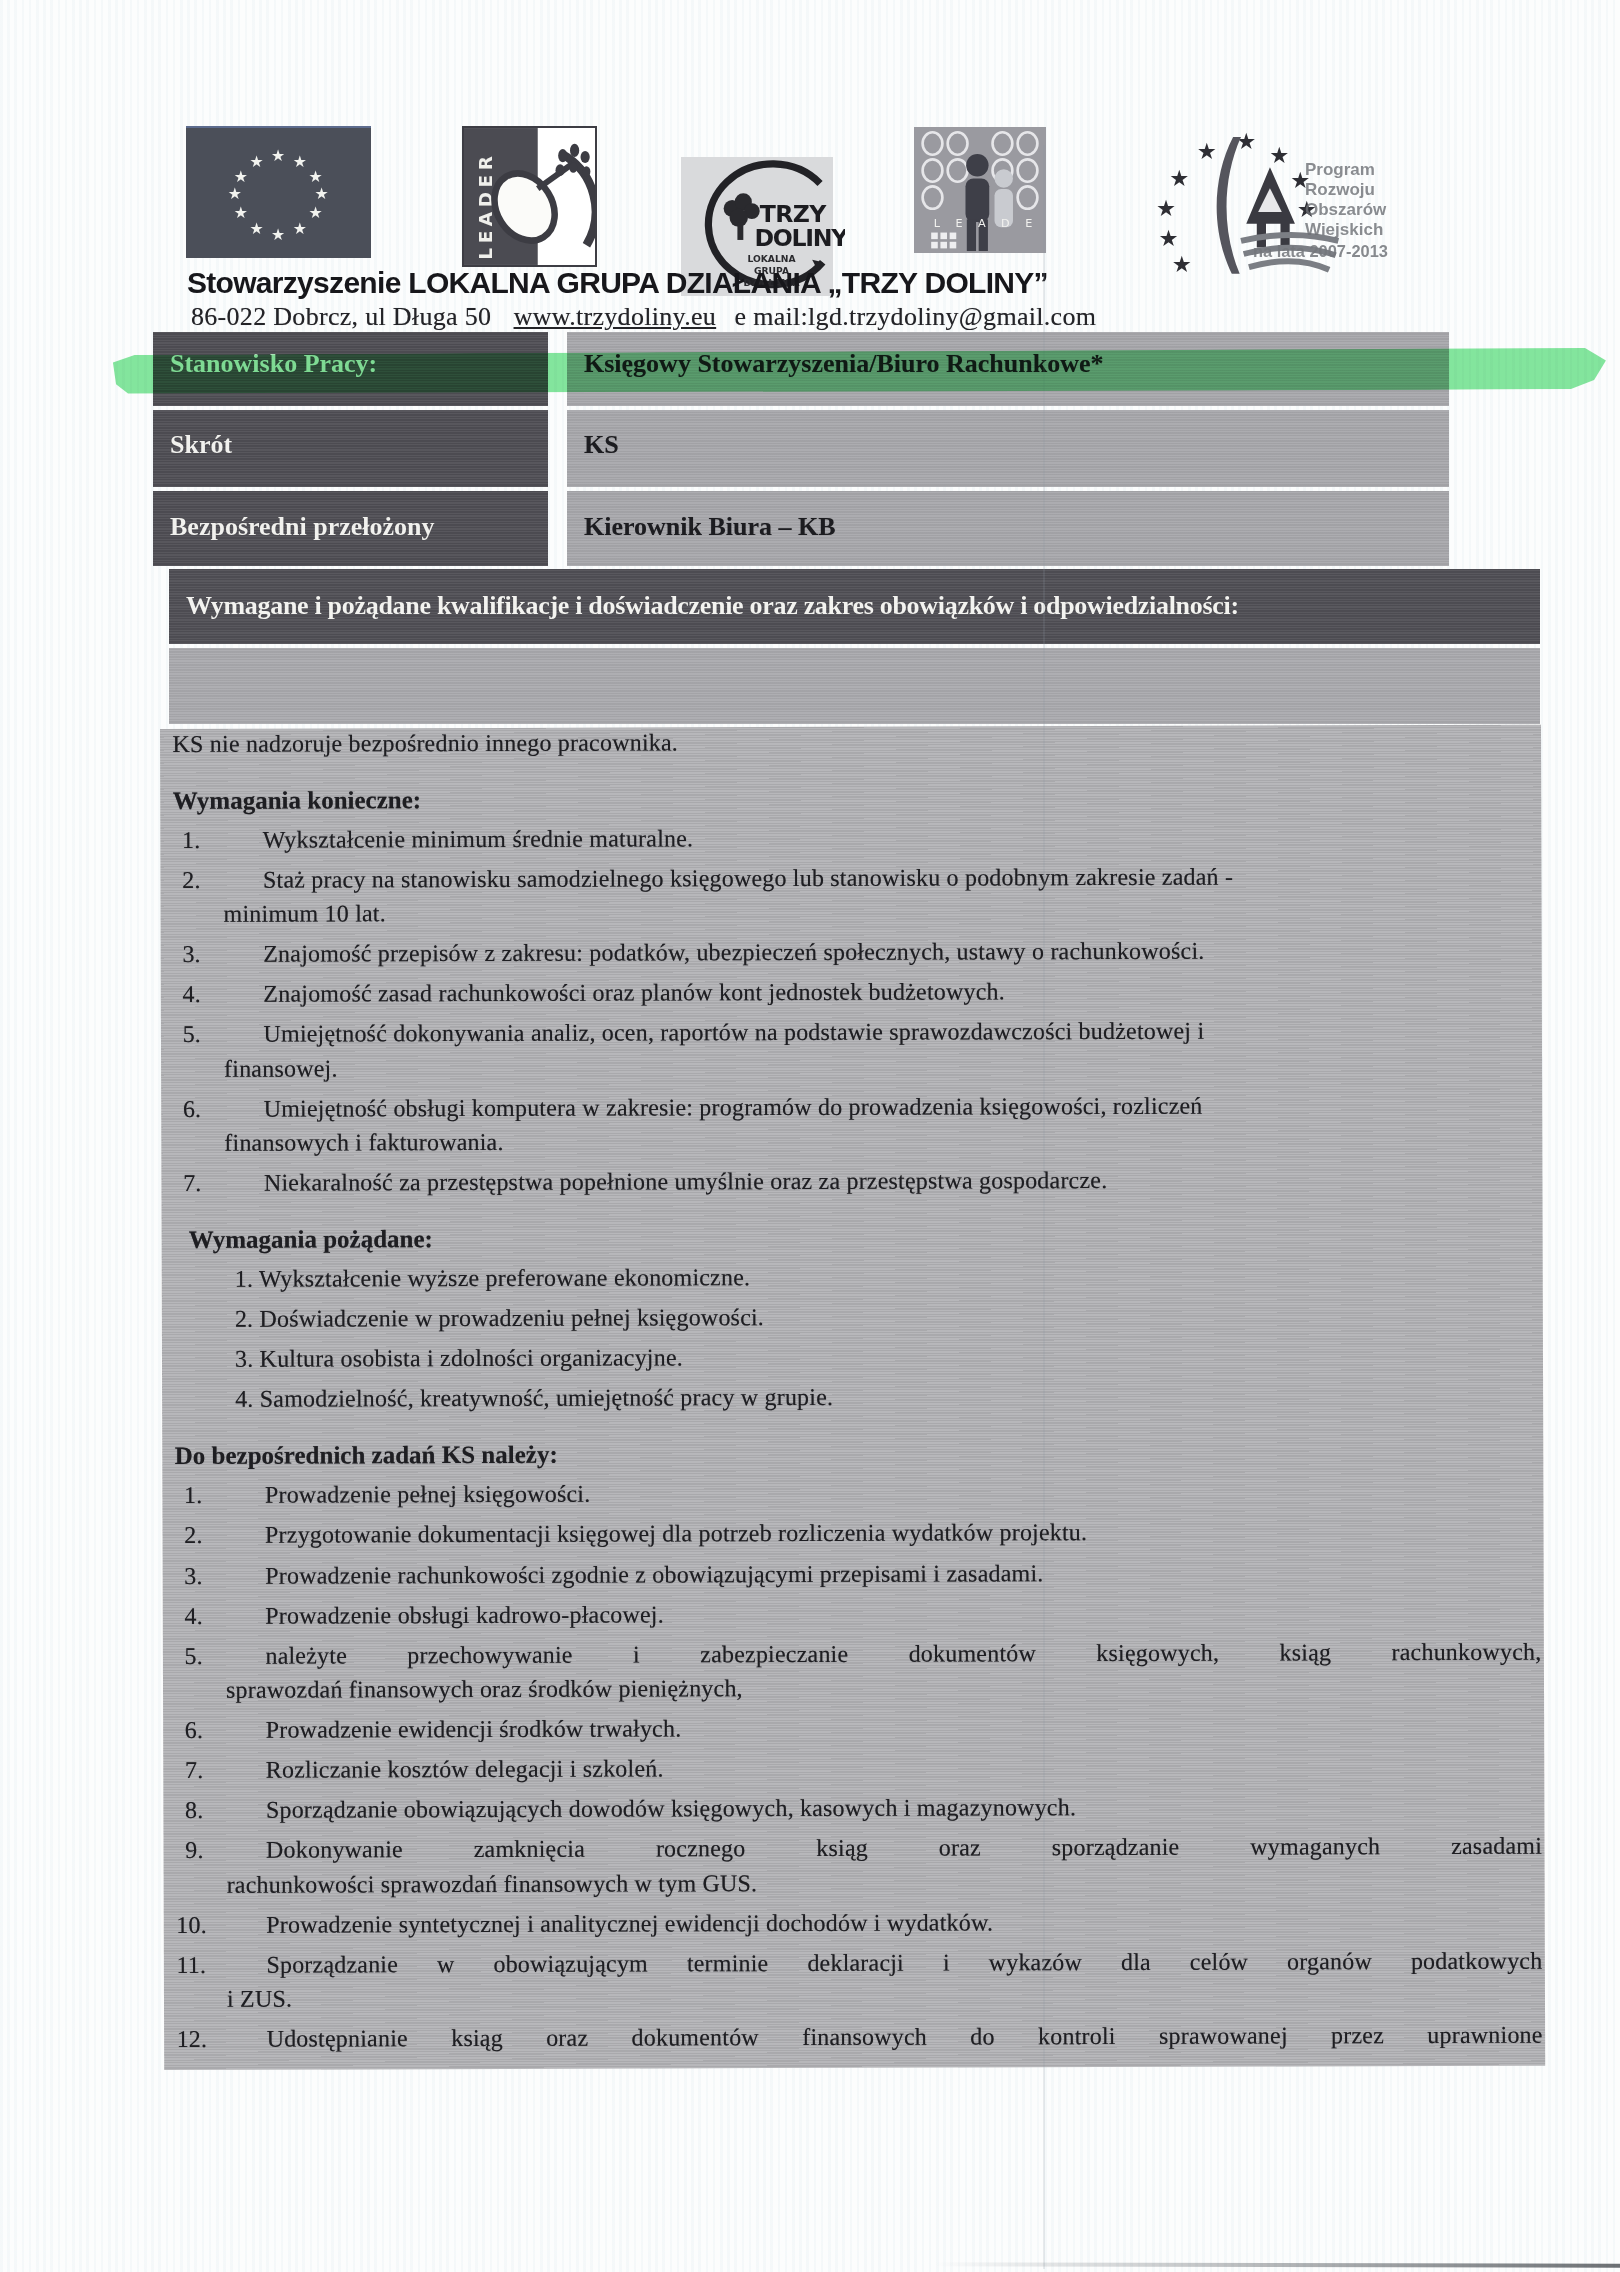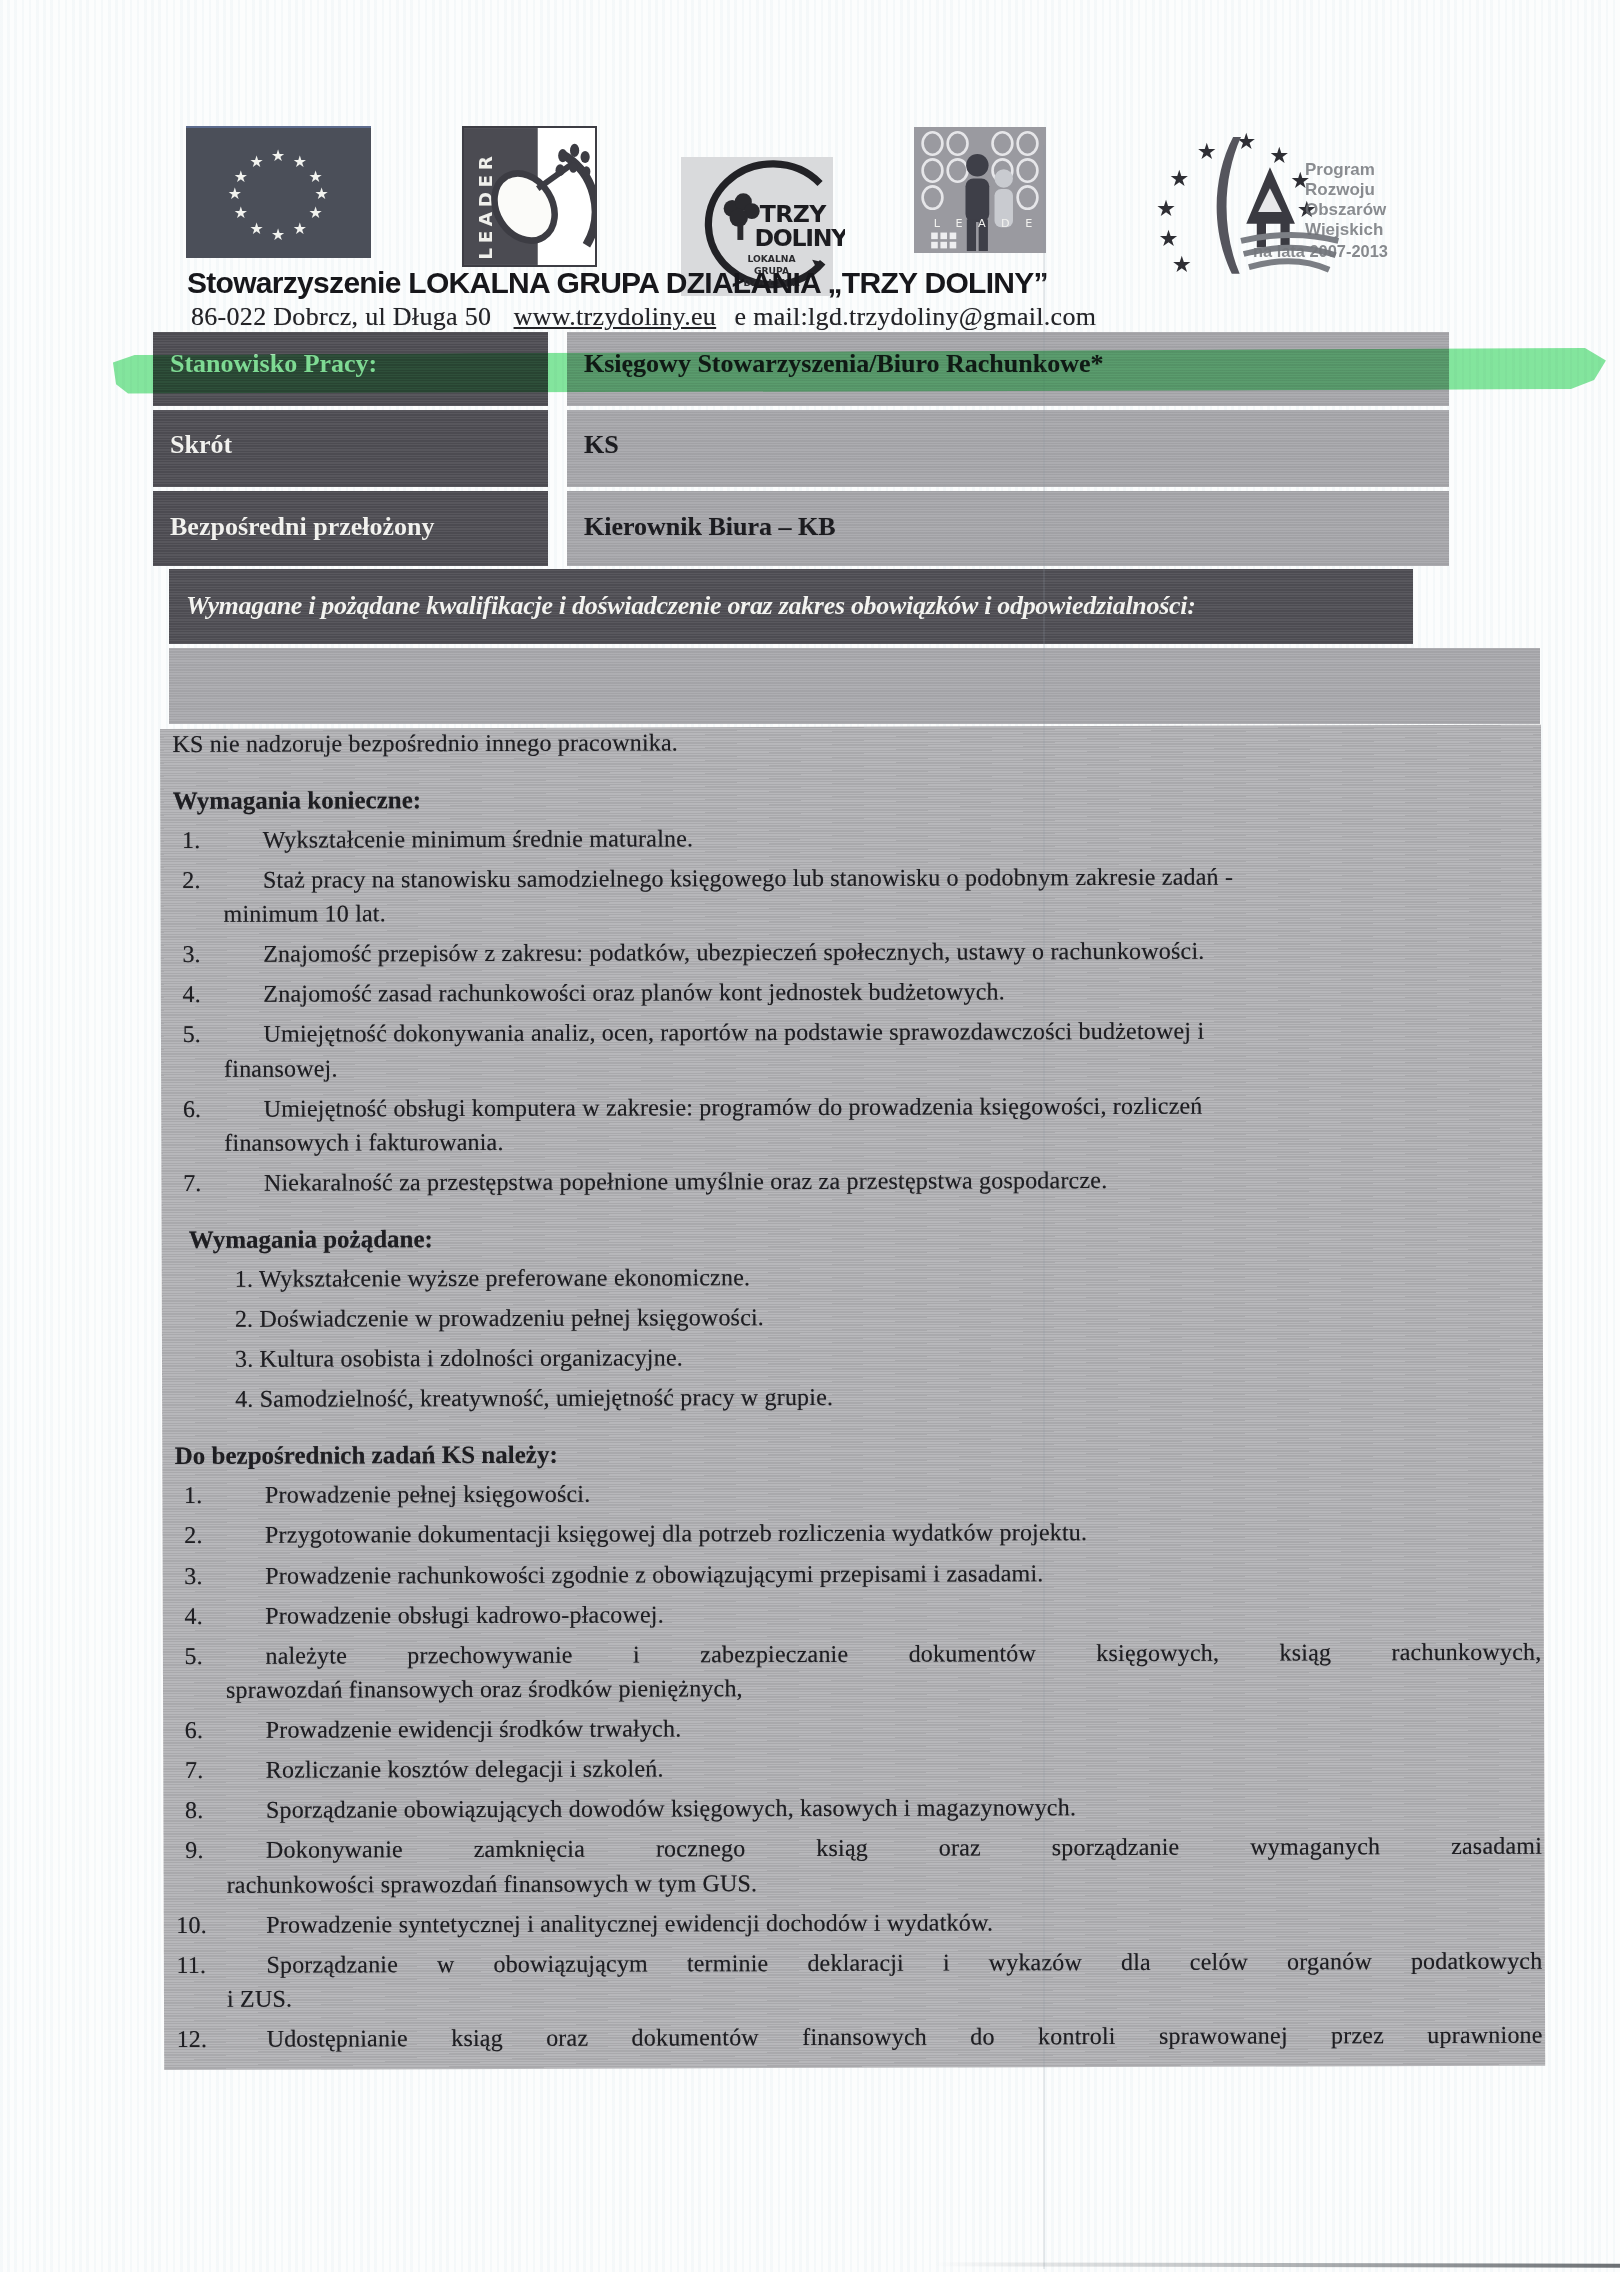--- a/index.html
+++ b/index.html
@@ -34,21 +34,21 @@
     background-image:repeating-linear-gradient(0deg, rgba(255,255,255,0.05) 0 1.3px, rgba(0,0,0,0.04) 1.3px 2.6px);}
   .cell.dark{background-color:#4f4e54;color:#f1f1ee;}
   .cell.light{background-color:#a8a8ac;color:#1c1c20;}
   .cell .ct{position:absolute;left:17px;font-weight:700;font-size:26px;white-space:nowrap;
     text-shadow:0 0 0.7px rgba(0,0,0,.25);}
   .lab{left:153px;width:395px;}
   .val{left:567px;width:882px;padding-left:31px;}
   .row1{top:332px;height:74px;} .row1 .ct{top:17px;}
   .row2{top:410px;height:77px;} .row2 .ct{top:20px;}
   .row3{top:491px;height:75px;} .row3 .ct{top:21px;}
-  .section-bar{left:169px;top:569px;width:1244px;height:75px;background-color:#504f55;color:#f3f3f0;font-style:italic;}
+  .section-bar{left:169px;top:569px;width:1371px;height:75px;background-color:#504f55;color:#f3f3f0;}
   .section-bar .ct{top:22px;font-size:26px;letter-spacing:-0.3px;}
   .empty-cell{left:169px;top:648px;width:1371px;height:76px;background-color:#aaaaae;}
   
   .highlight{position:absolute;left:113px;top:351px;width:1493px;height:42px;
     background:#85e79e;mix-blend-mode:multiply;z-index:6;transform:rotate(-0.3deg);
     clip-path:polygon(0% 18%, 1.5% 0%, 98.6% 2%, 100% 32%, 99.2% 78%, 97.6% 100%, 1% 92%, 0.2% 70%);}
   
   .scan-body{position:absolute;left:160px;top:729px;width:1381px;height:1341px;
     background-color:#b2b2b5;
     background-image:repeating-linear-gradient(0deg, rgba(255,255,255,0.07) 0 1.3px, rgba(0,0,0,0.05) 1.3px 2.6px);

